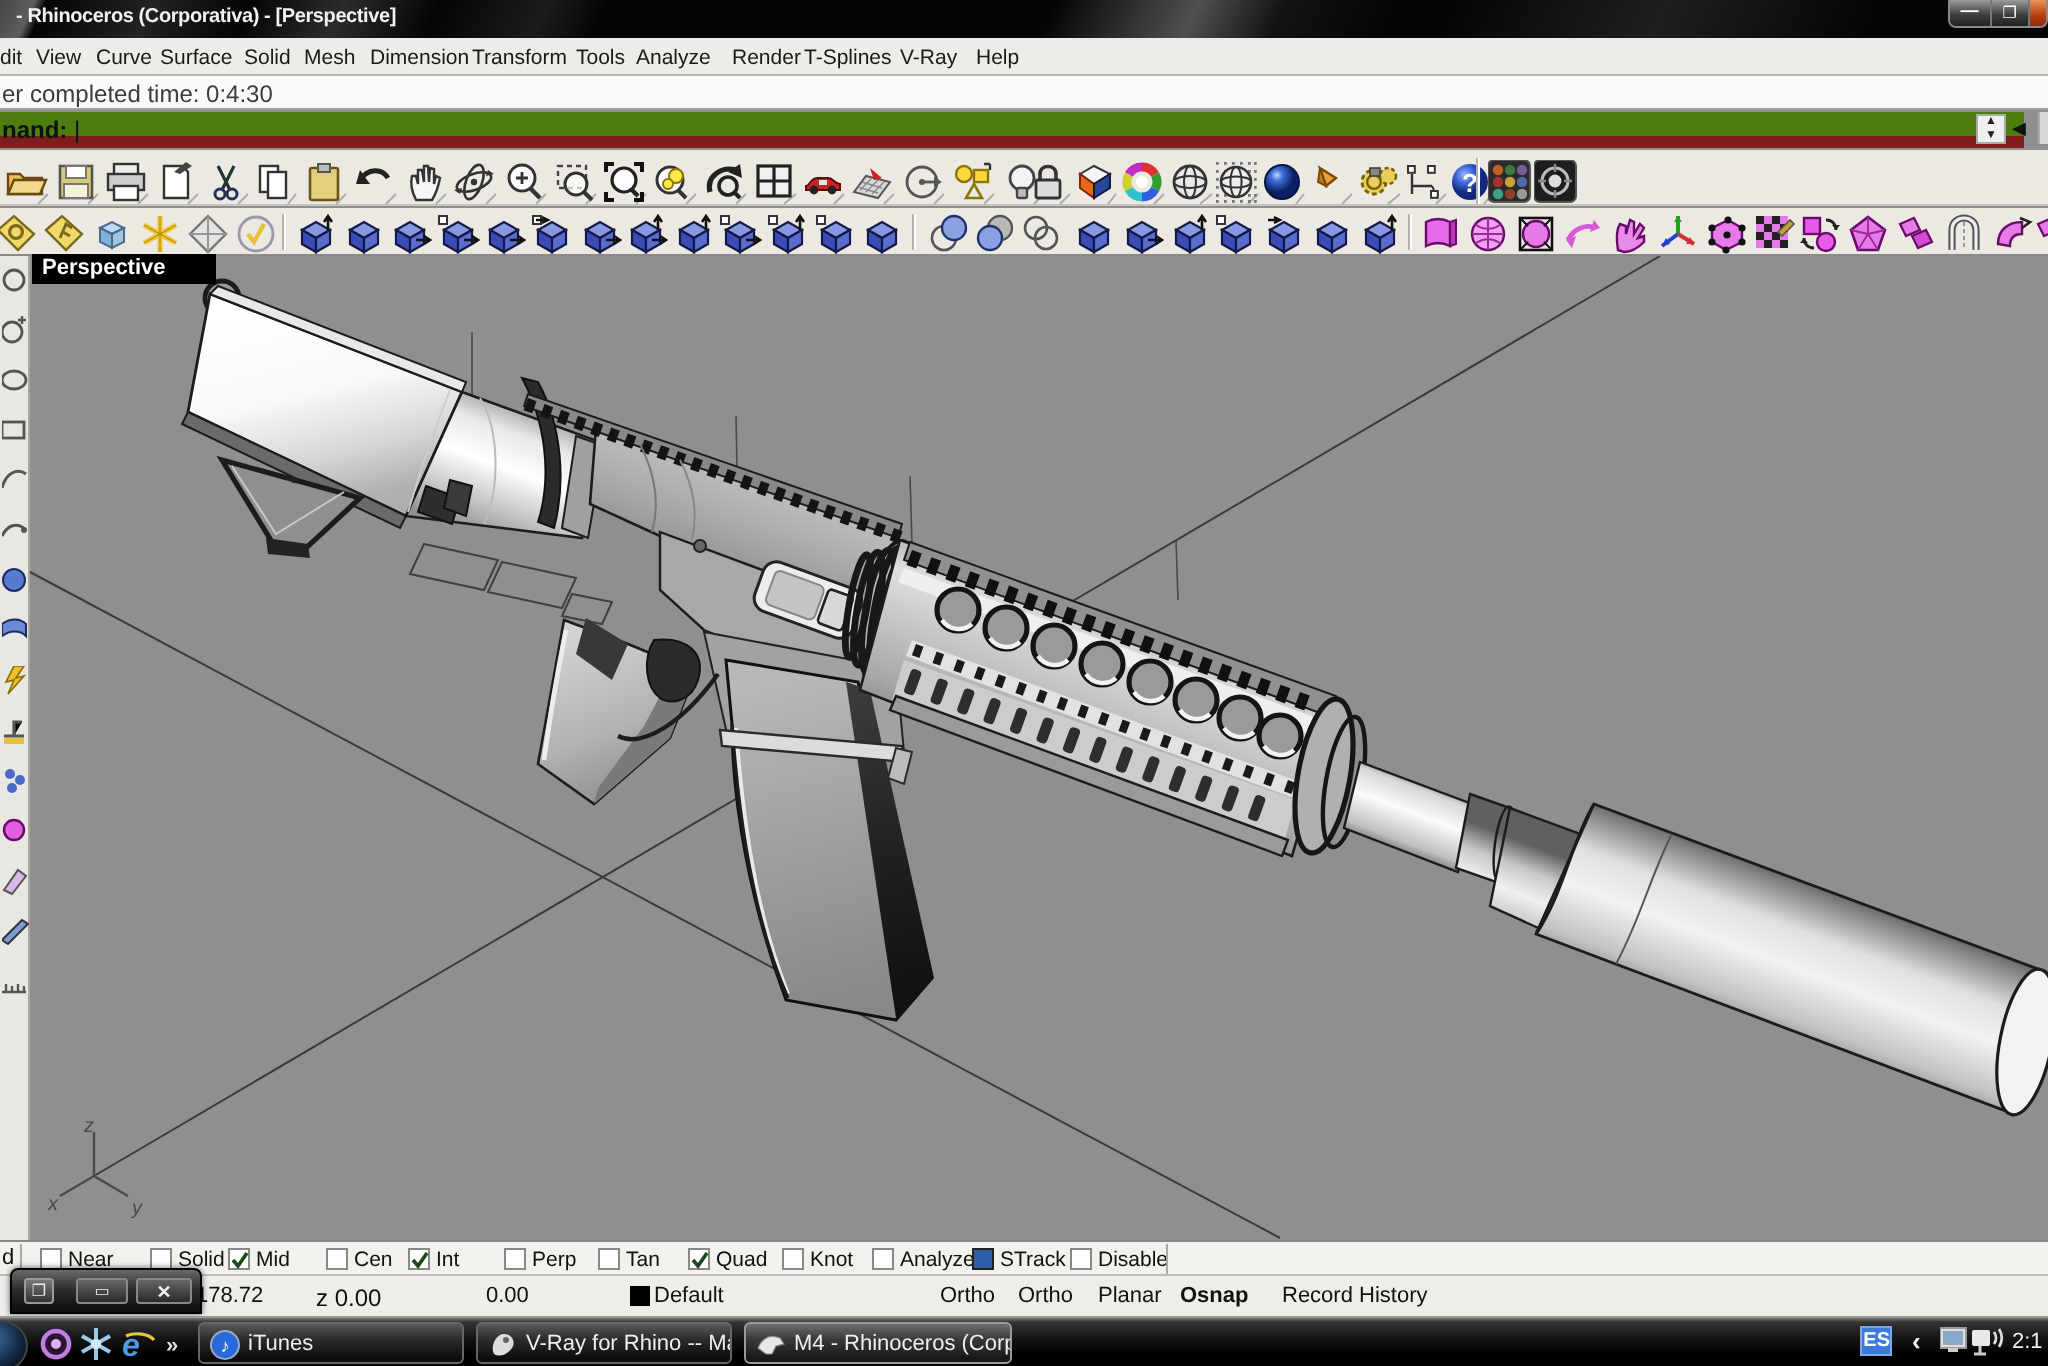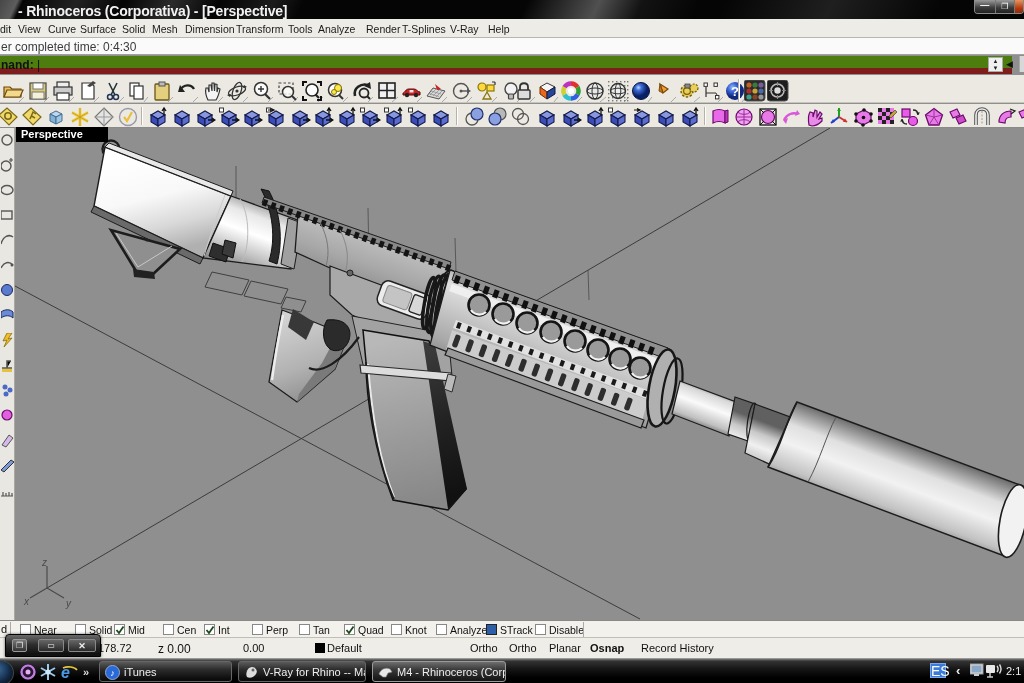--- a/index.html
+++ b/index.html
@@ -2,21 +2,21 @@
 <html><head><meta charset="utf-8"><style>
 *{margin:0;padding:0;box-sizing:border-box}
 html,body{width:1024px;height:683px;overflow:hidden;font-family:"Liberation Sans",sans-serif;background:#8f8f8f;position:relative}
 .abs{position:absolute}
 </style></head>
 <body>
 <div class="abs" style="left:0;top:0;width:1024px;height:19px;background:#050505;overflow:hidden">
 <div class="abs" style="left:-40px;top:-30px;width:560px;height:80px;background:linear-gradient(115deg,rgba(120,120,120,0) 0%,rgba(130,130,130,.7) 12%,rgba(0,0,0,0) 13%,rgba(90,90,90,.35) 22%,rgba(0,0,0,0) 30%,rgba(100,100,100,.4) 38%,rgba(0,0,0,0) 46%,rgba(80,80,80,.3) 55%,rgba(0,0,0,0) 60%)"></div>
 <div class="abs" style="left:480px;top:-20px;width:260px;height:60px;background:linear-gradient(115deg,rgba(0,0,0,0) 20%,rgba(120,120,120,.65) 45%,rgba(60,60,60,.25) 60%,rgba(0,0,0,0) 80%)"></div>
 <div class="abs" style="left:700px;top:-20px;width:330px;height:60px;background:linear-gradient(115deg,rgba(0,0,0,0) 10%,rgba(70,70,70,.4) 40%,rgba(0,0,0,0) 70%)"></div>
-<div class="abs" style="left:18px;top:3px;font-size:14px;font-weight:bold;color:#f2f2f2;letter-spacing:-.2px">- Rhinoceros (Corporativa) - [Perspective]</div>
+<div class="abs" style="left:8px;top:3px;font-size:10px;font-weight:bold;color:#f2f2f2;letter-spacing:-.2px">- Rhinoceros (Corporativa) - [Perspective]</div>
 <div class="abs" style="left:974px;top:0px;width:50px;height:14px;border:1px solid #8a8a8a;border-top:none;border-radius:0 0 4px 4px;background:#222;overflow:hidden;display:flex">
  <div style="width:21px;height:14px;background:linear-gradient(#9a9a9a,#3c3c3c 55%,#1c1c1c);border-right:1px solid #777;color:#fff;font-size:9px;line-height:11px;text-align:center;font-weight:bold">—</div>
  <div style="width:20px;height:14px;background:linear-gradient(#9a9a9a,#3c3c3c 55%,#1c1c1c);border-right:1px solid #777;color:#fff;font-size:8px;line-height:13px;text-align:center">❐</div>
  <div style="width:8px;height:14px;background:linear-gradient(#e8945a,#b3390e 60%,#8a2a08)"></div>
 </div>
 </div>
 <div class="abs" style="left:0;top:19px;width:1024px;height:19px;background:#eeece6;border-bottom:1px solid #b8b5ad">
 <div class="abs" style="left:0;top:4px;width:1024px;height:13px;font-size:10.5px;color:#1a1a1a">
       <span class="abs" style="left:0px;top:0">dit</span>
       <span class="abs" style="left:18px;top:0">View</span>
@@ -942,21 +942,21 @@
         <circle cx="9" cy="5" r="1.5" fill="#666"></circle>
       </svg>
       <span class="abs" style="left:24px;top:4px;font-size:11px;color:#eee;white-space:nowrap">V-Ray for Rhino -- Mat...</span>
     </div>
     <div class="abs" style="left:372px;top:2px;width:134px;height:21px;background:linear-gradient(#6e6e6e,#3a3a3a 40%,#181818 90%);border:1px solid #9a9a9a;border-radius:3px;overflow:hidden">
       <svg class="abs" style="left:5px;top:3px" width="15" height="15" viewBox="0 0 15 15">
         <path d="M1 9 C3 4 7 2 12 4 L14 7 L10 8 L8 12 L5 12 Z" fill="#e8e8e8" stroke="#888" stroke-width=".6"></path>
       </svg>
       <span class="abs" style="left:24px;top:4px;font-size:11px;color:#eee;white-space:nowrap">M4 - Rhinoceros (Corp...</span>
     </div>
-    <div class="abs" style="left:930px;top:4px;width:16px;height:15px;background:#3a7ad8;border:1px solid #7aa8e8;color:#fff;font-size:14px;font-weight:normal;text-align:right;line-height:14px">ES</div>
+    <div class="abs" style="left:930px;top:4px;width:16px;height:15px;background:#3a7ad8;border:1px solid #7aa8e8;color:#fff;font-size:10px;font-weight:bold;text-align:right;line-height:14px">ES</div>
     <span class="abs" style="left:956px;top:4px;color:#eee;font-size:13px;font-weight:bold">‹</span>
     <svg class="abs" style="left:970px;top:4px" width="34" height="16" viewBox="0 0 34 16">
 <rect x="0" y="1" width="13" height="10" fill="#ddd" stroke="#999"></rect>
       <rect x="1.5" y="2.5" width="10" height="7" fill="#8aa8c8"></rect>
       <rect x="4" y="11" width="5" height="2" fill="#ccc"></rect>
 <rect x="16" y="2" width="9" height="8" rx="1" fill="#e8e8e8"></rect>
       <path d="M20 10 L20 14 M17 14 L23 14" stroke="#ccc" stroke-width="1.5"></path>
 <path d="M27 3 A 5 5 0 0 1 27 9 M29.5 1.5 A 8 8 0 0 1 29.5 10.5" stroke="#ddd" stroke-width="1.4" fill="none"></path>
     </svg>
     <span class="abs" style="left:1006px;top:6px;color:#eee;font-size:11px">2:1</span>

